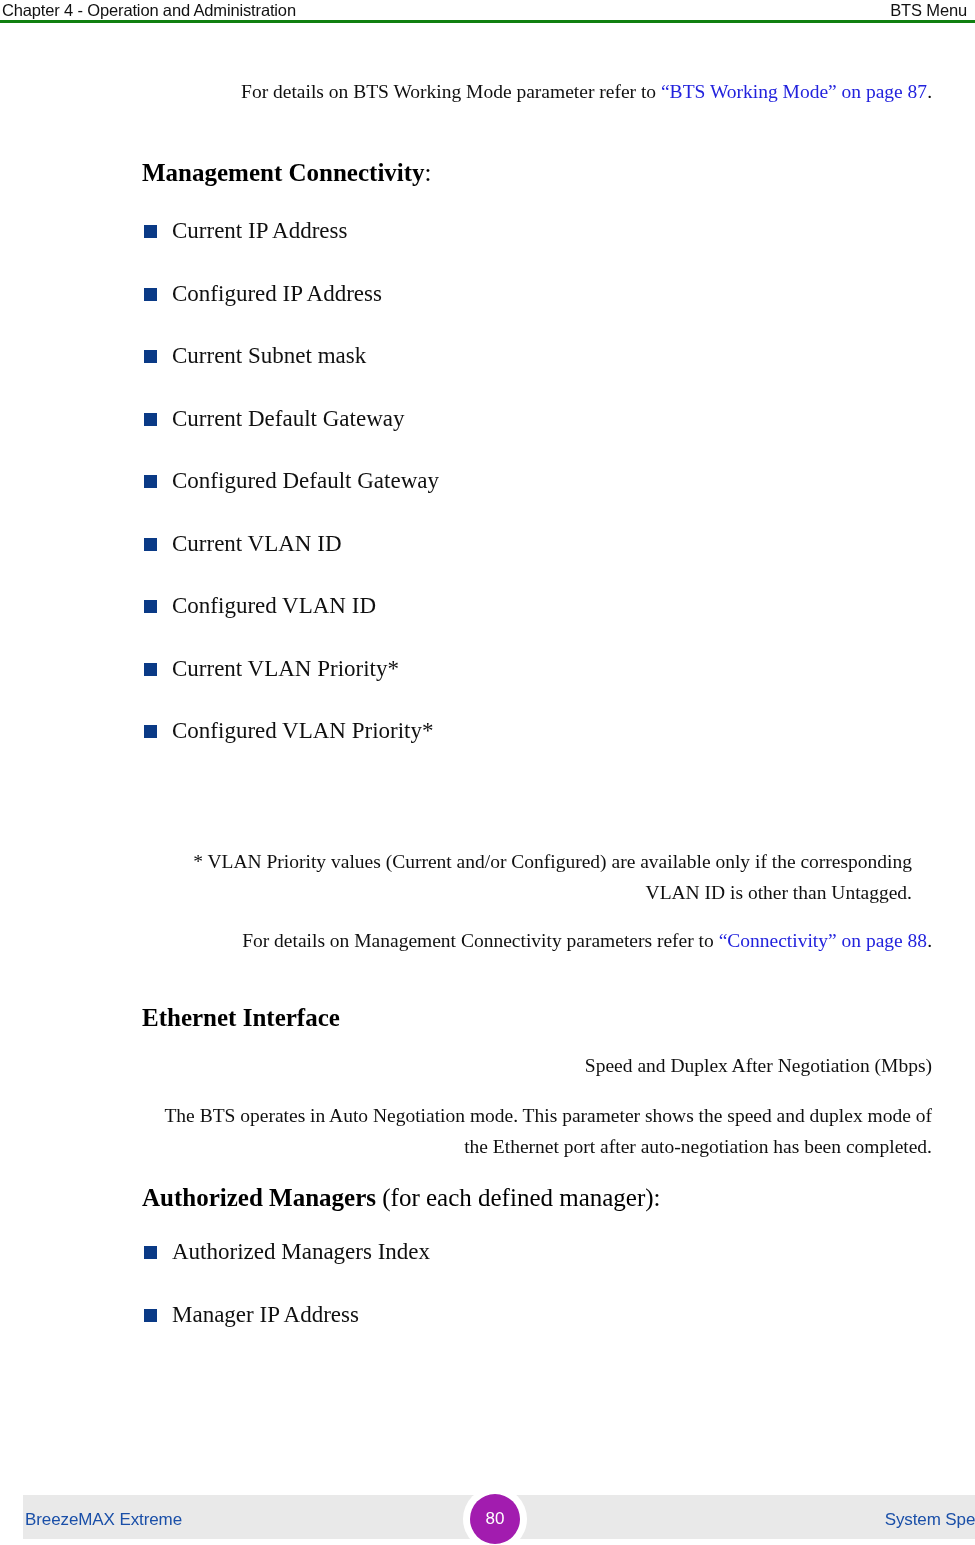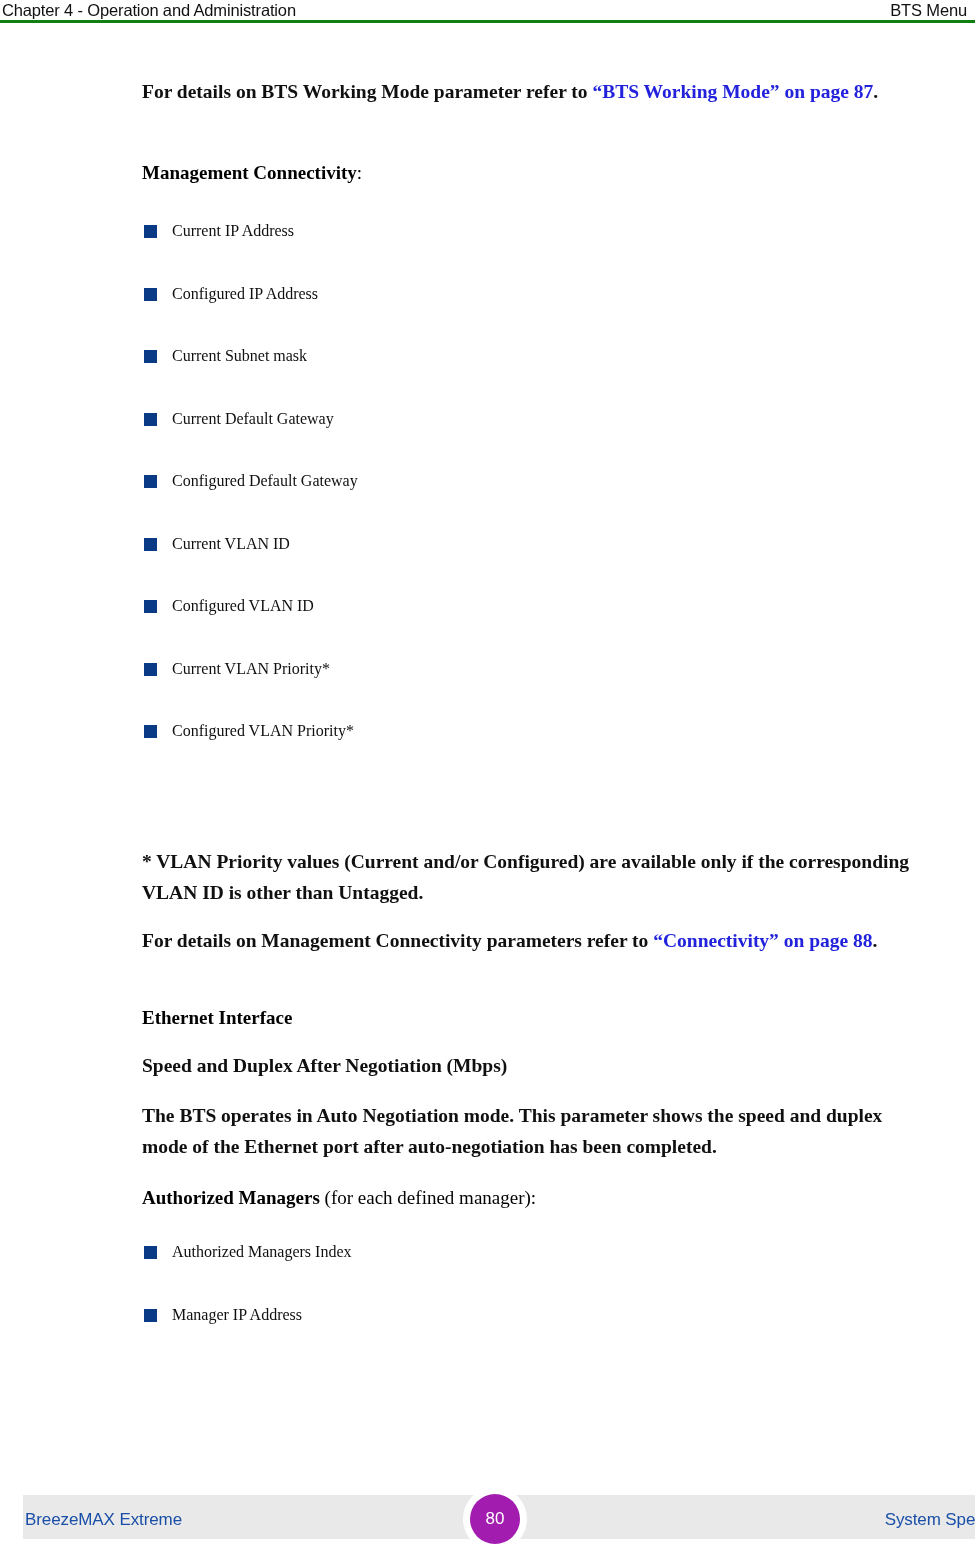--- a/index.html
+++ b/index.html
@@ -48,45 +48,44 @@
     width: 975px;
     height: 3px;
     background: #108010;
   }
 
   .para {
     font-size: 19.5px;
     line-height: 31px;
     color: #101010;
     margin: 0;
-    text-align: left;
-    font-weight: bold;
+    text-align: right;
   }
   .xref { color: #2222dd; }
 
   .heading-bold {
-    font-size: 19px;
+    font-size: 25px;
     line-height: 31px;
     font-weight: bold;
     color: #000000;
     margin: 0;
   }
   .heading-bold .nb { font-weight: normal; }
 
   
   .bullet-list {
     list-style: none;
     margin: 0;
     padding: 0;
   }
   .bullet-item {
     position: relative;
     height: 62.5px;
     padding-left: 30px;
-    font-size: 16px;
+    font-size: 23px;
     line-height: 24px;
     color: #101010;
     display: flex;
     align-items: flex-start;
   }
   .bullet-square {
     position: absolute;
     left: 2px;
     top: 6px;
     width: 13px;

